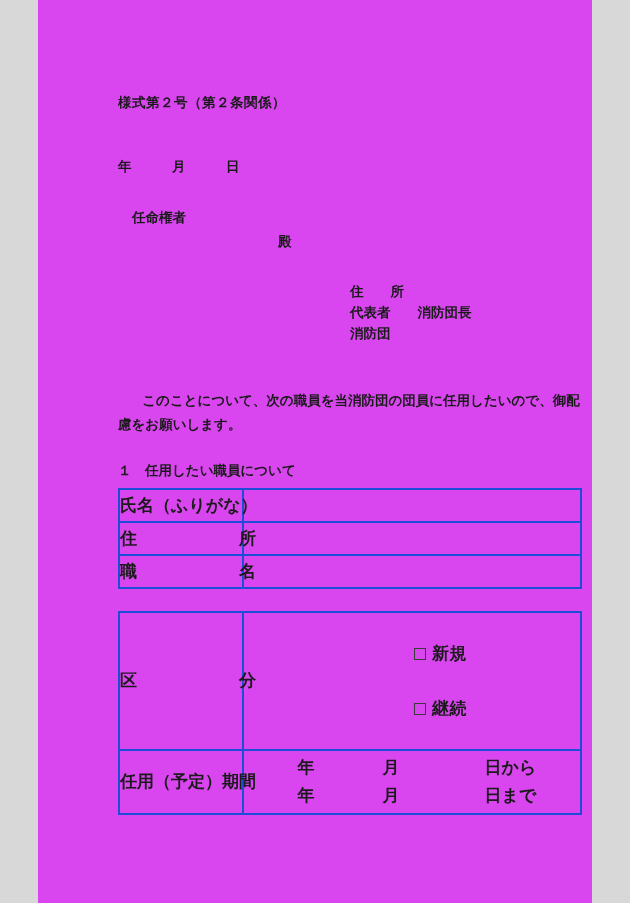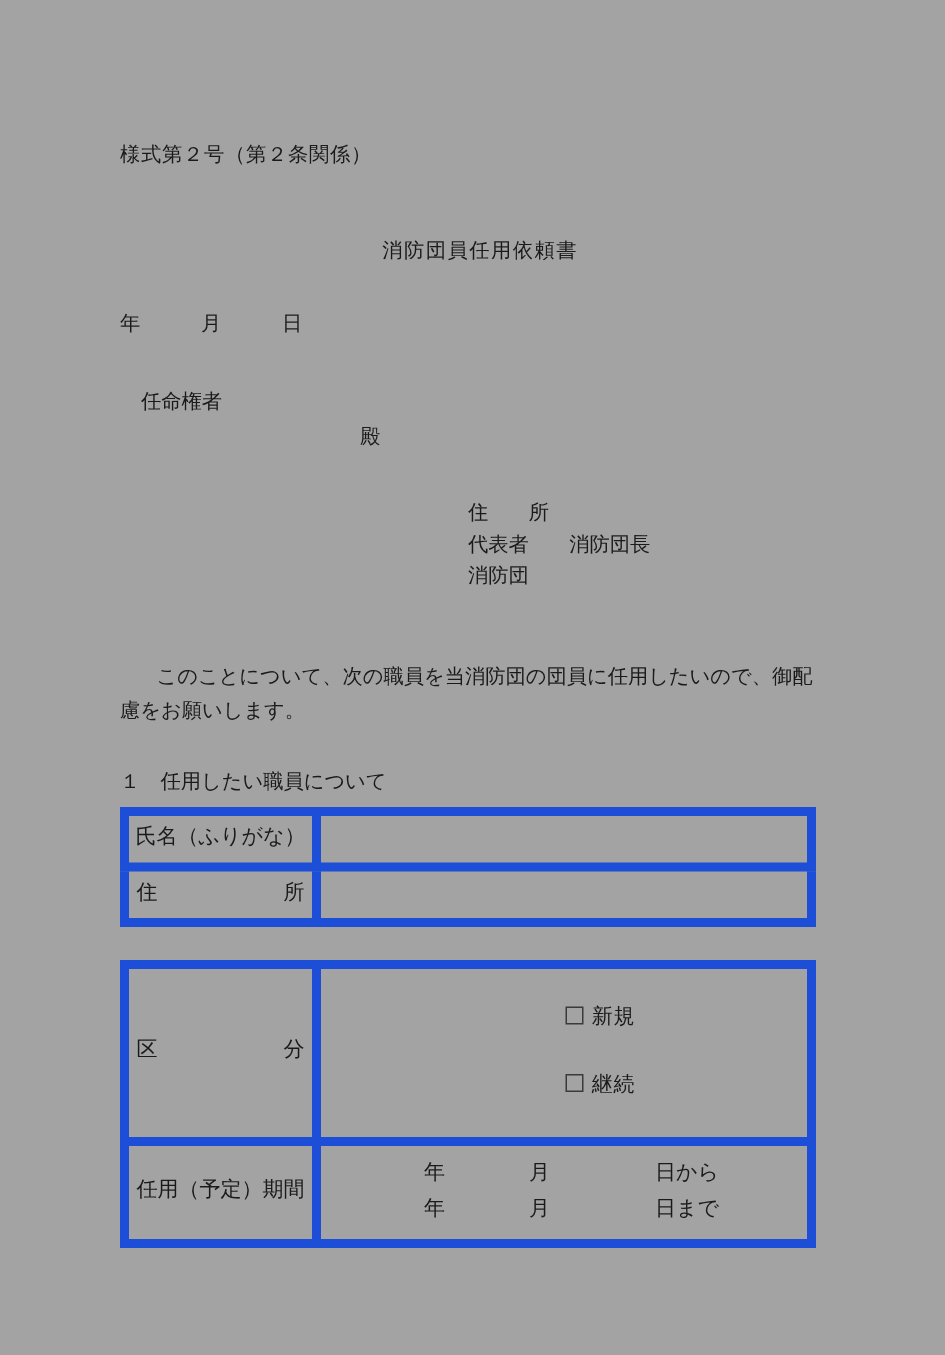--- a/index.html
+++ b/index.html
@@ -5,25 +5,26 @@
   html, body {
     margin: 0;
     padding: 0;
     background: #d8d8d8;
   }
   body {
     font-family: "Liberation Serif", "DejaVu Serif", serif;
   }
   .page {
     position: relative;
-    width: 630px;
+    width: 554px;
     height: 903px;
-    background: #a3a3a3;
+    background: #d946ef;
     margin: 0 auto;
     overflow: hidden;
+    font-weight: bold;
   }
   .doc {
     position: absolute;
     left: 0;
     top: 0;
     width: 630px;
     height: 903px;
     box-sizing: border-box;
     padding: 92px 80px 40px 80px;
     font-size: 13.5px;
@@ -79,22 +80,22 @@
     margin: 0 0 6px 0;
     white-space: pre;
   }
   table.form-table {
     border-collapse: collapse;
     width: 464px;
     margin: 0 0 22px 0;
     table-layout: fixed;
   }
   table.form-table td {
-    border: 6px solid #1d4ed8;
-    font-size: 14px;
+    border: 2px solid #1d4ed8;
+    font-size: 17px;
     padding: 0;
     vertical-align: middle;
   }
   td.label-cell {
     width: 122px;
     height: 31px;
     text-align: center;
     white-space: pre;
   }
   td.value-cell {
@@ -138,21 +139,20 @@
   }
 </style>
 </head>
 <body>
 
 <div class="page">
   <div class="doc">
 
     <p class="form-no">様式第２号（第２条関係）</p>
 
-    <p class="doc-title">消防団員任用依頼書</p>
 
     <p class="date-line">年　　　月　　　日</p>
 
     <p class="addressee">任命権者</p>
     <p class="addressee-dono">殿</p>
 
     <div class="sender-block">
       <div>住　　所</div>
       <div>代表者　　消防団長</div>
       <div>消防団</div>
@@ -163,20 +163,24 @@
     <p class="section-heading">１　任用したい職員について</p>
 
     <table class="form-table">
       <tbody>
         <tr>
           <td class="label-cell">氏名（ふりがな）</td>
           <td class="value-cell"></td>
         </tr>
         <tr>
           <td class="label-cell">住　　　　　　所</td>
+          <td class="value-cell"></td>
+        </tr>
+        <tr>
+          <td class="label-cell">職　　　　　　名</td>
           <td class="value-cell"></td>
         </tr>
       </tbody>
     </table>
 
 
     <table class="form-table">
       <tbody>
         <tr>
           <td class="kubun-label">区　　　　　　分</td>

